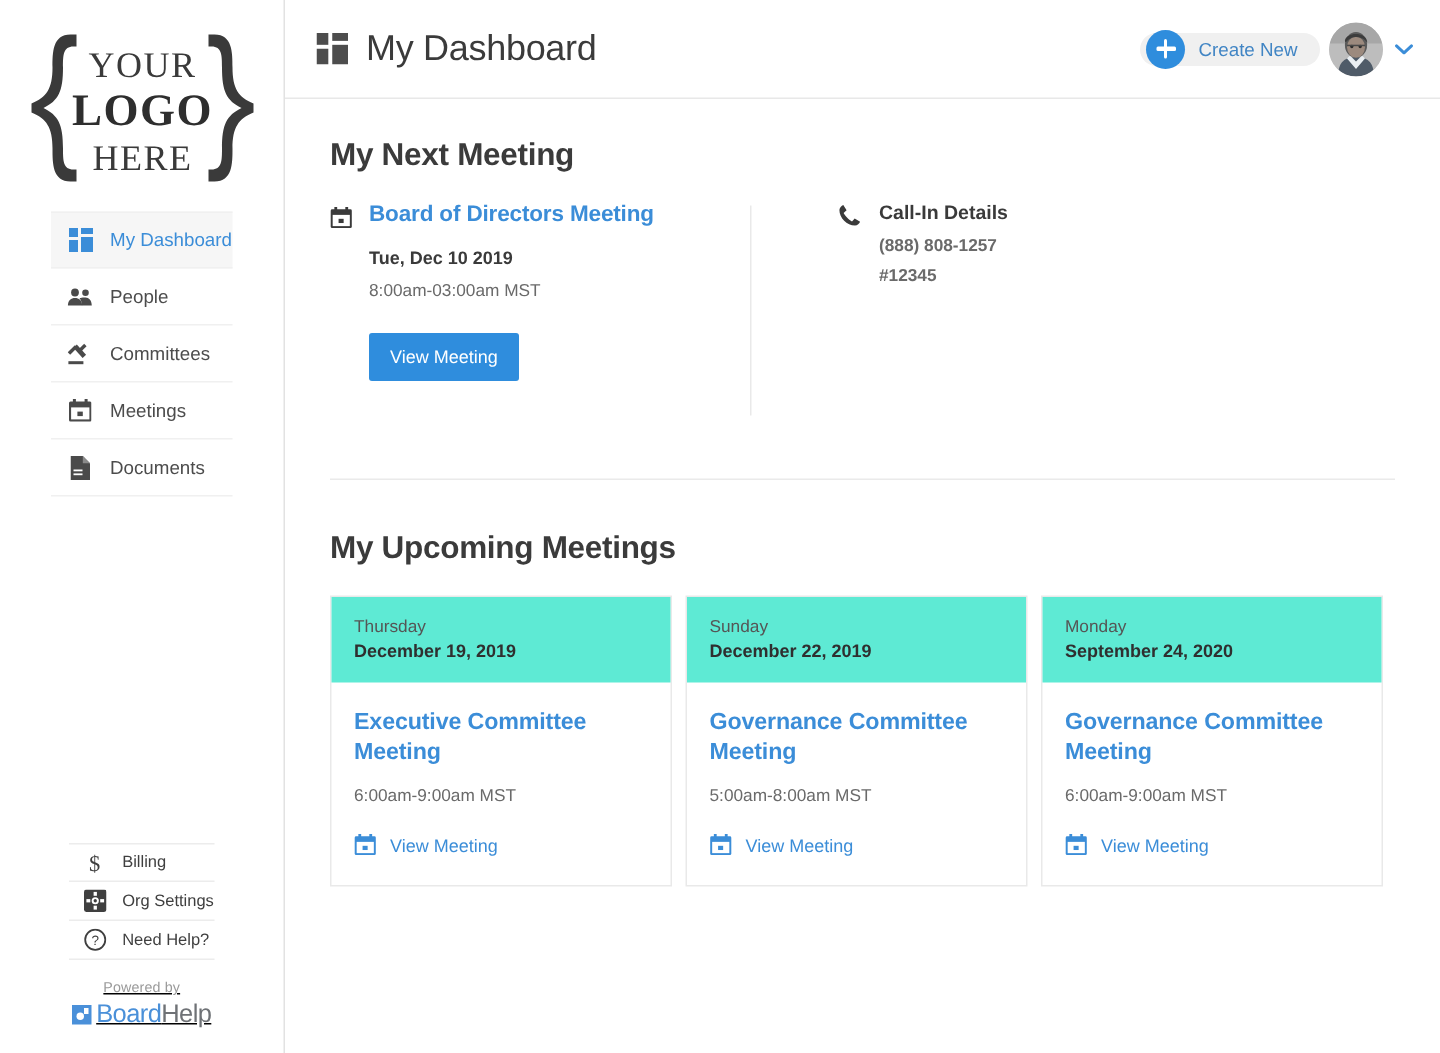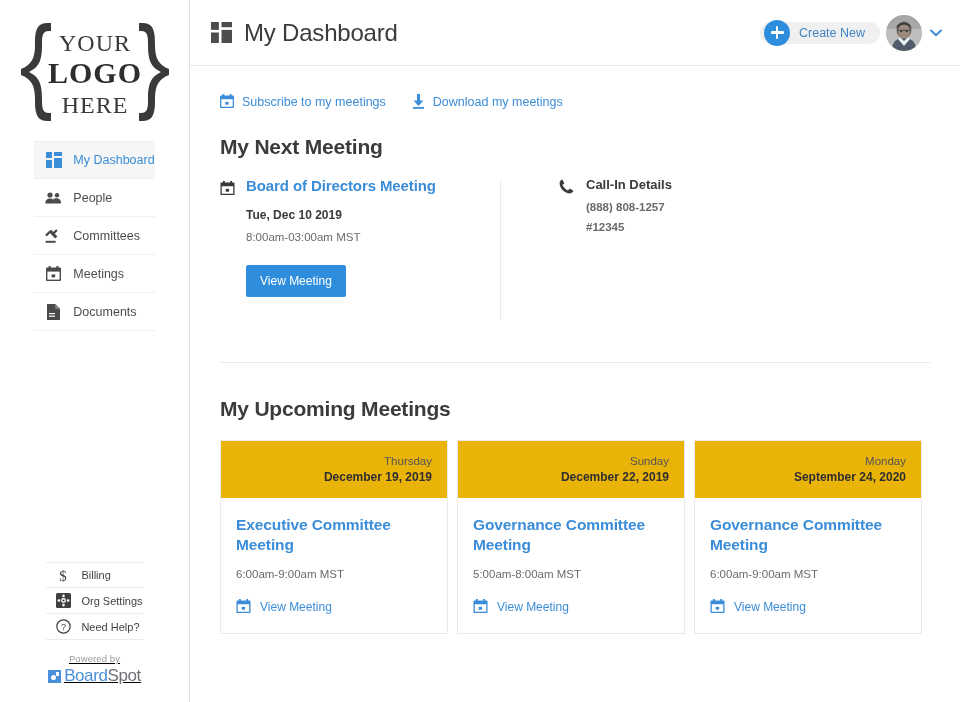--- a/index.html
+++ b/index.html
@@ -194,21 +194,21 @@
   }
 
   .upcoming-wrap { padding: 34px 0 0 30px; }
   .cards { display: flex; gap: 9px; margin-top: 19px; }
   .mcard {
     width: 228px; flex: 0 0 228px;
     border: 1px solid #e9e9e9;
     background: #ffffff;
   }
   .mcard-head {
-    background: #eab308; padding: 14px 15px 14px 15px; text-align: right;
+    background: #5eead4; padding: 14px 15px 14px 15px;
   }
   .mc-day { font-size: 11.5px; color: #555; }
   .mc-date { font-size: 12px; color: #2f2f2f; font-weight: bold; margin-top: 3px; }
   .mcard-body { padding: 17px 15px 19px 15px; min-height: 118px; }
   .mc-title {
     font-size: 15.5px; color: #3b8dd8; font-weight: bold;
     line-height: 1.26; cursor: pointer; letter-spacing: -.1px;
   }
   .mc-time { font-size: 11.5px; color: #6a6a6a; margin-top: 14px; }
   .mc-link {
@@ -347,21 +347,21 @@
             </svg>
         </span>
         <span>Need Help?</span>
       </div>
     </div>
 
     <div class="powered">
       <div class="powered-label">Powered by</div>
       <div class="bs-logo">
         <span class="bs-mark"></span>
-        <span class="bs-text"><span class="bs-board">Board</span><span class="bs-spot">Spot</span></span>
+        <span class="bs-text"><span class="bs-board">Board</span><span class="bs-spot">Help</span></span>
       </div>
     </div>
 
   </aside>
 
   <section class="main">
 
     <header class="topbar">
       <div class="page-title-wrap">
         <span class="title-ico">
@@ -406,44 +406,20 @@
         <span class="caret">
           <svg width="12" height="8" viewBox="0 0 12 8">
               <path d="M1 1.6 L6 6.2 L11 1.6" fill="none" stroke="#3b8dd8" stroke-width="2" stroke-linecap="round" stroke-linejoin="round"></path>
             </svg>
         </span>
       </div>
     </header>
 
     <div class="content">
 
-      <div class="quicklinks">
-        <a class="qlink">
-          <svg width="14" height="15" viewBox="0 0 15 16">
-              <g fill="#3b8dd8">
-                <rect x="0" y="1.6" width="15" height="13.4" rx="1"></rect>
-                <rect x="1.4" y="5.6" width="12.2" height="8" fill="#fff"></rect>
-                <rect x="2.6" y="0" width="2" height="3.4"></rect>
-                <rect x="10.4" y="0" width="2" height="3.4"></rect>
-                <rect x="5.6" y="8.4" width="3.6" height="3" fill="#3b8dd8"></rect>
-              </g>
-            </svg>
-          <span>Subscribe to my meetings</span>
-        </a>
-        <a class="qlink">
-          <svg width="13" height="15" viewBox="0 0 13 15">
-              <g fill="#3b8dd8">
-                <rect x="5" y="0" width="3" height="7.4"></rect>
-                <path d="M1.6 6.4 L6.5 12 L11.4 6.4 Z"></path>
-                <rect x="1" y="13" width="11" height="1.8"></rect>
-              </g>
-            </svg>
-          <span>Download my meetings</span>
-        </a>
-      </div>
 
       <div class="next-meeting-wrap">
         <h2 class="section-h">My Next Meeting</h2>
 
         <div class="next-grid">
           <div class="nm-left">
             <div class="nm-row">
               <span class="nm-cal-ico">
                 <svg width="15" height="15" viewBox="0 0 15 16">
                     <g fill="#3a3a3a">

